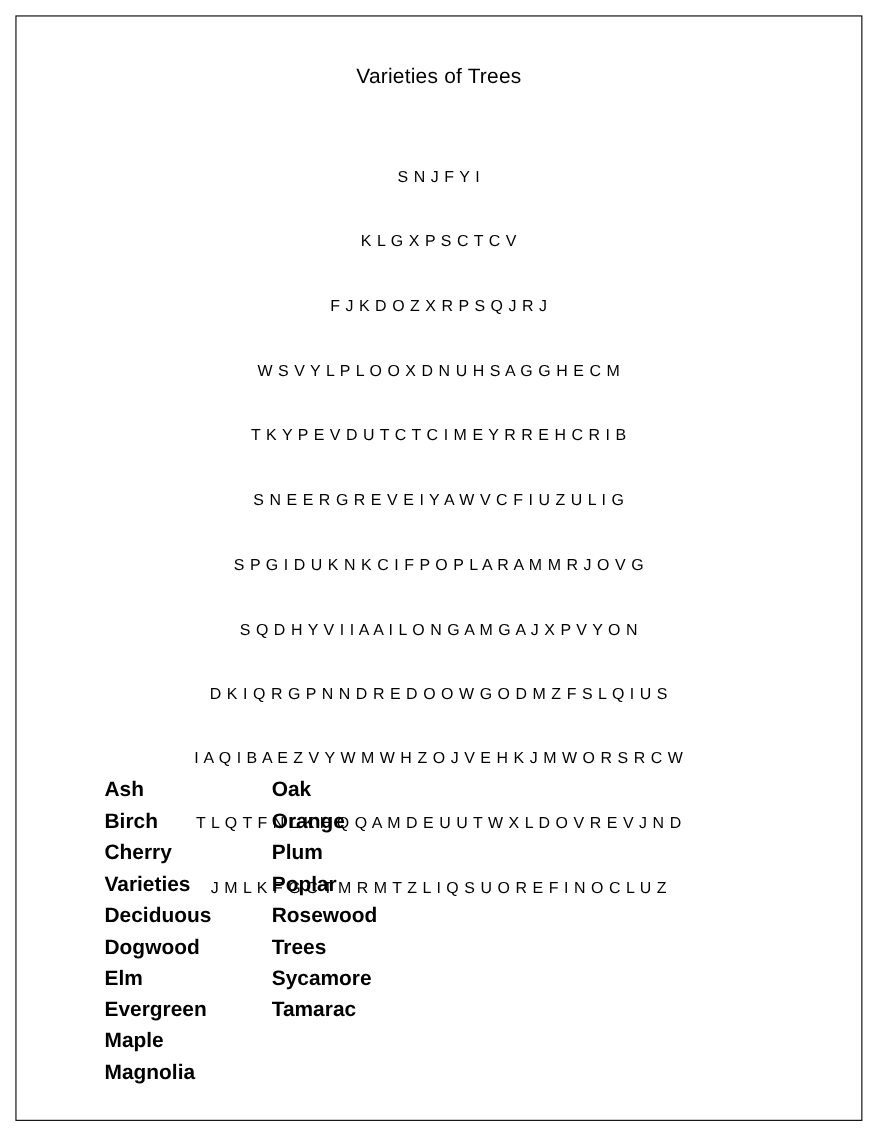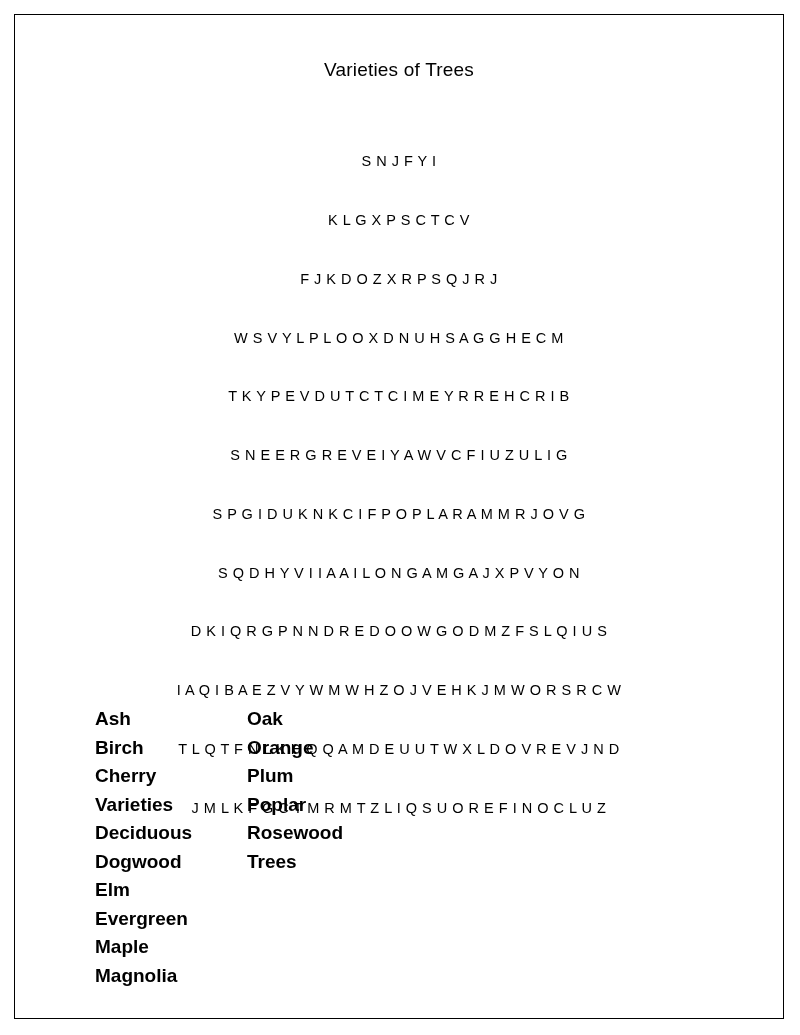--- a/index.html
+++ b/index.html
@@ -112,16 +112,18 @@
       <span class="word">Maple</span>
       <span class="word">Magnolia</span>
     </div>
     <div class="wordcol">
       <span class="word">Oak</span>
       <span class="word">Orange</span>
       <span class="word">Plum</span>
       <span class="word">Poplar</span>
       <span class="word">Rosewood</span>
       <span class="word">Trees</span>
+      <span class="word">Sycamore</span>
+      <span class="word">Tamarac</span>
     </div>
   </div>
 
 </div>
 
 </body></html>

